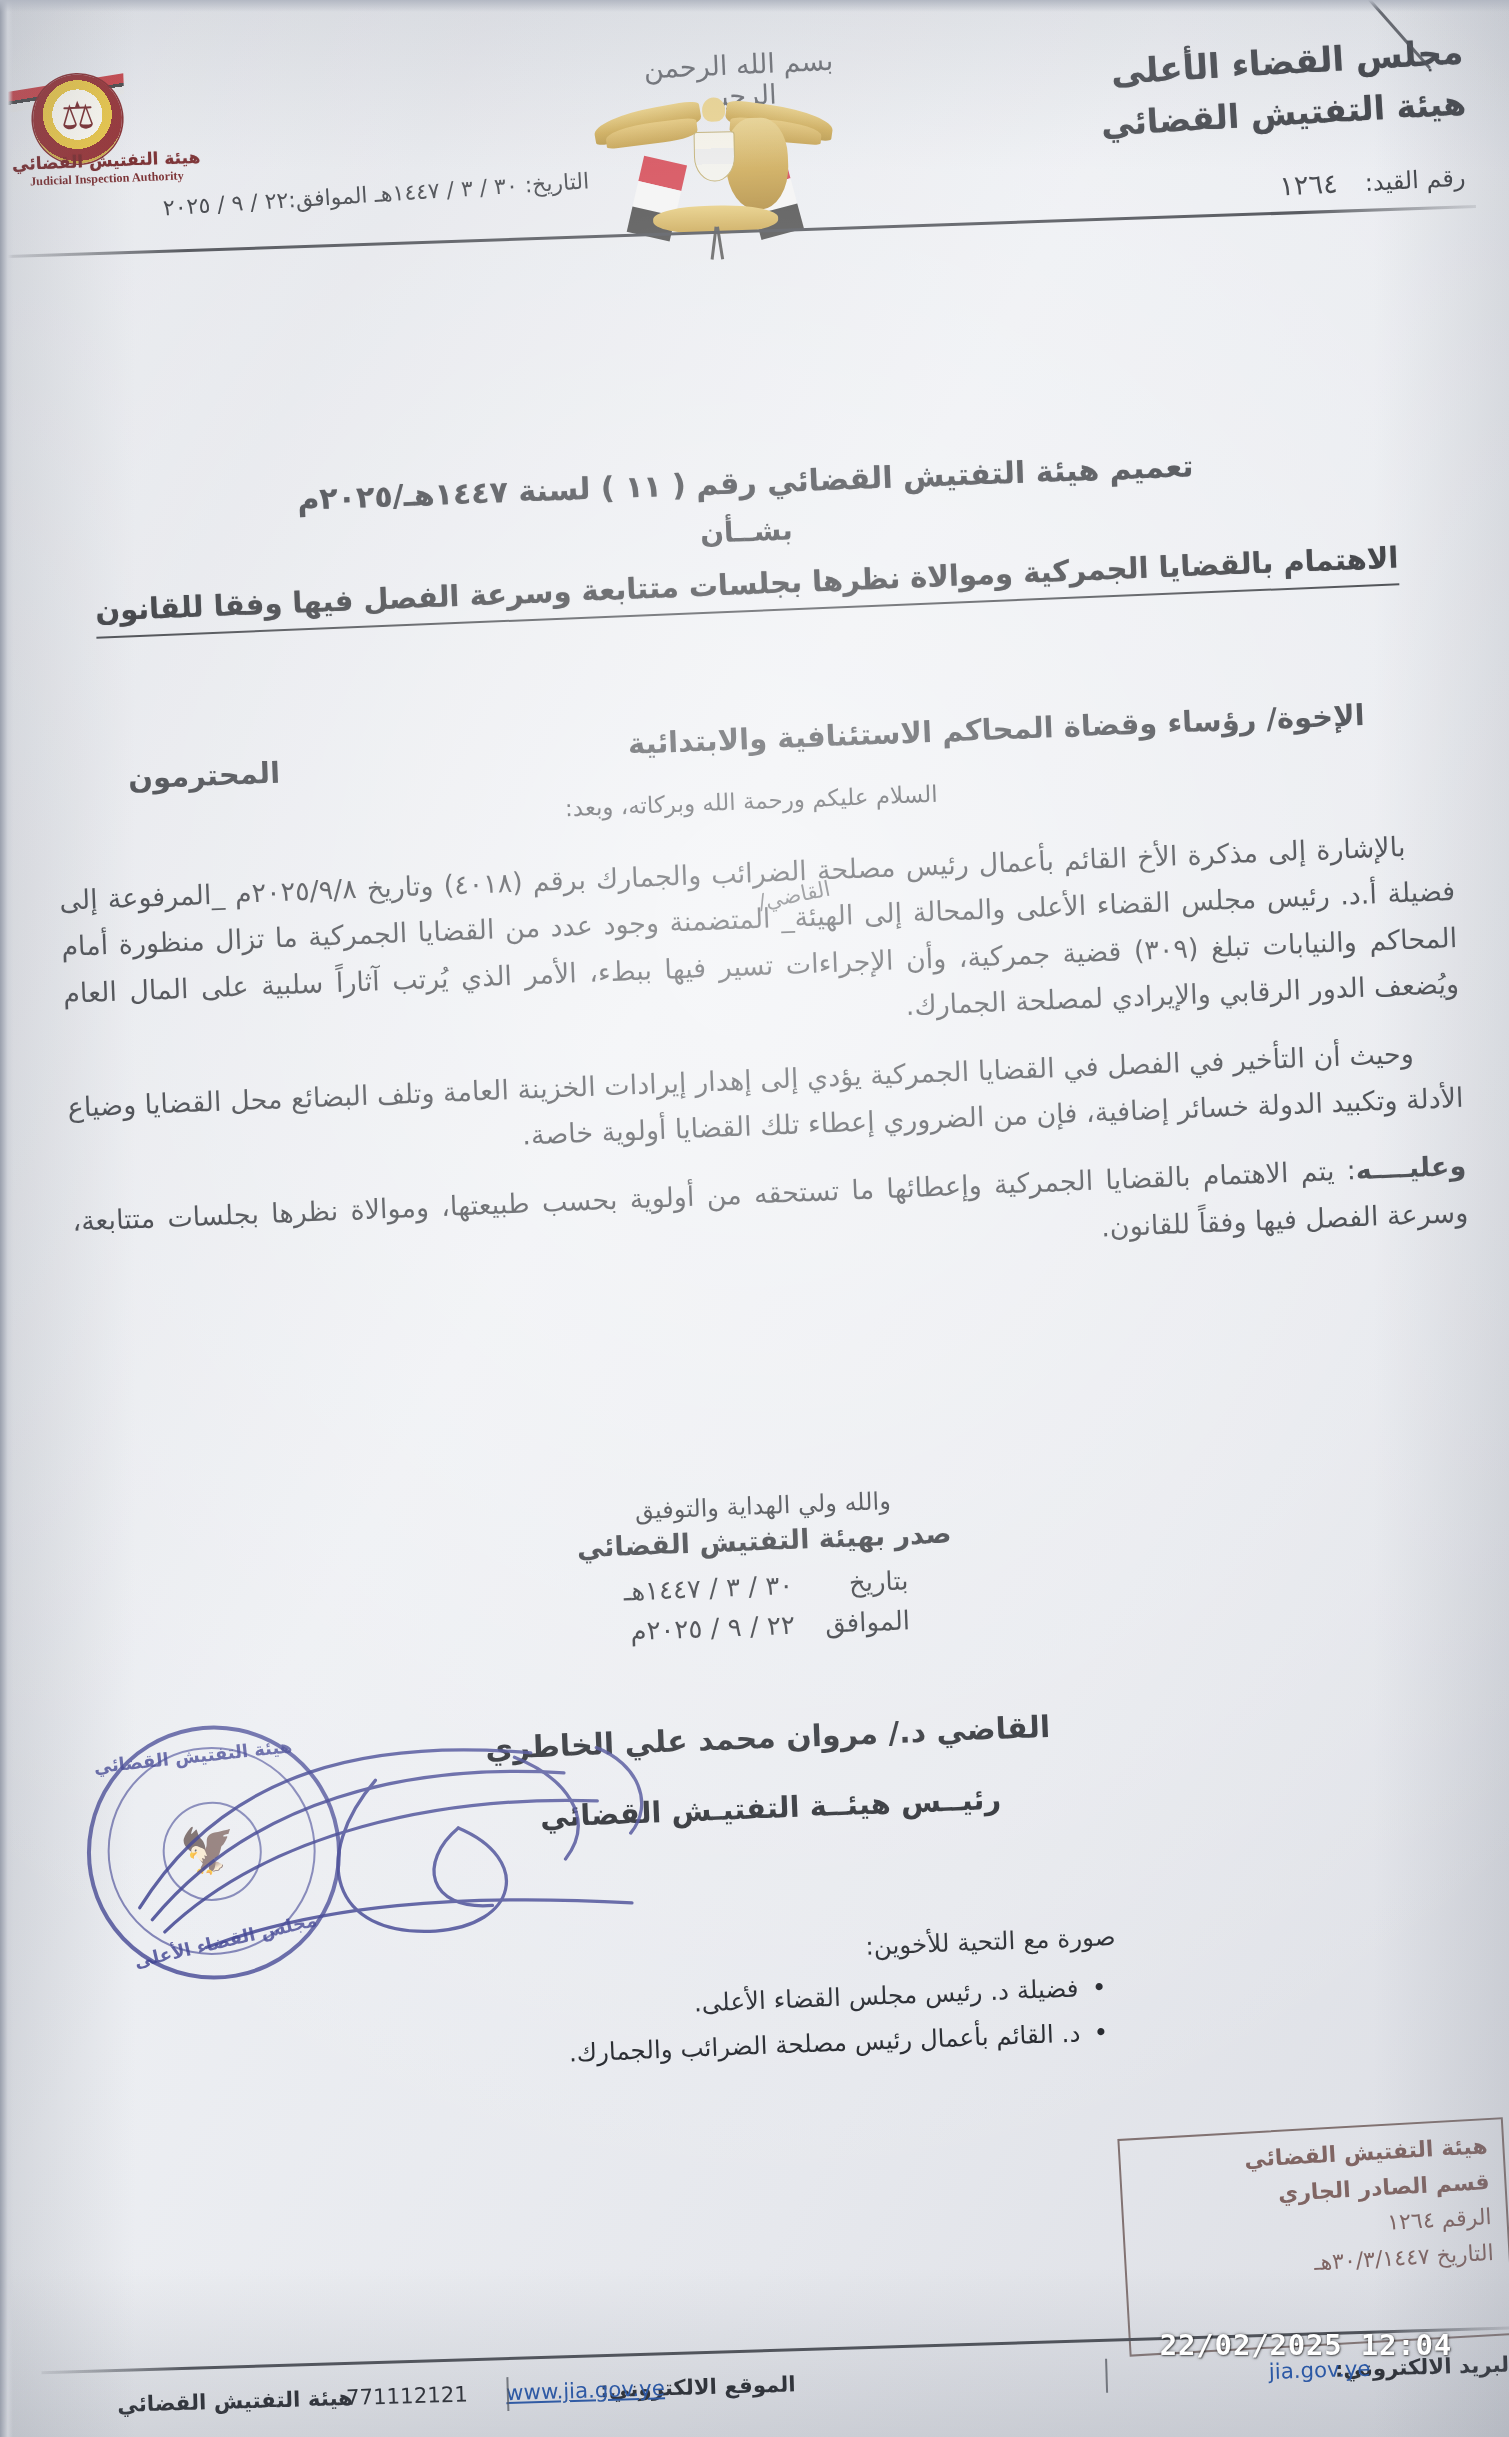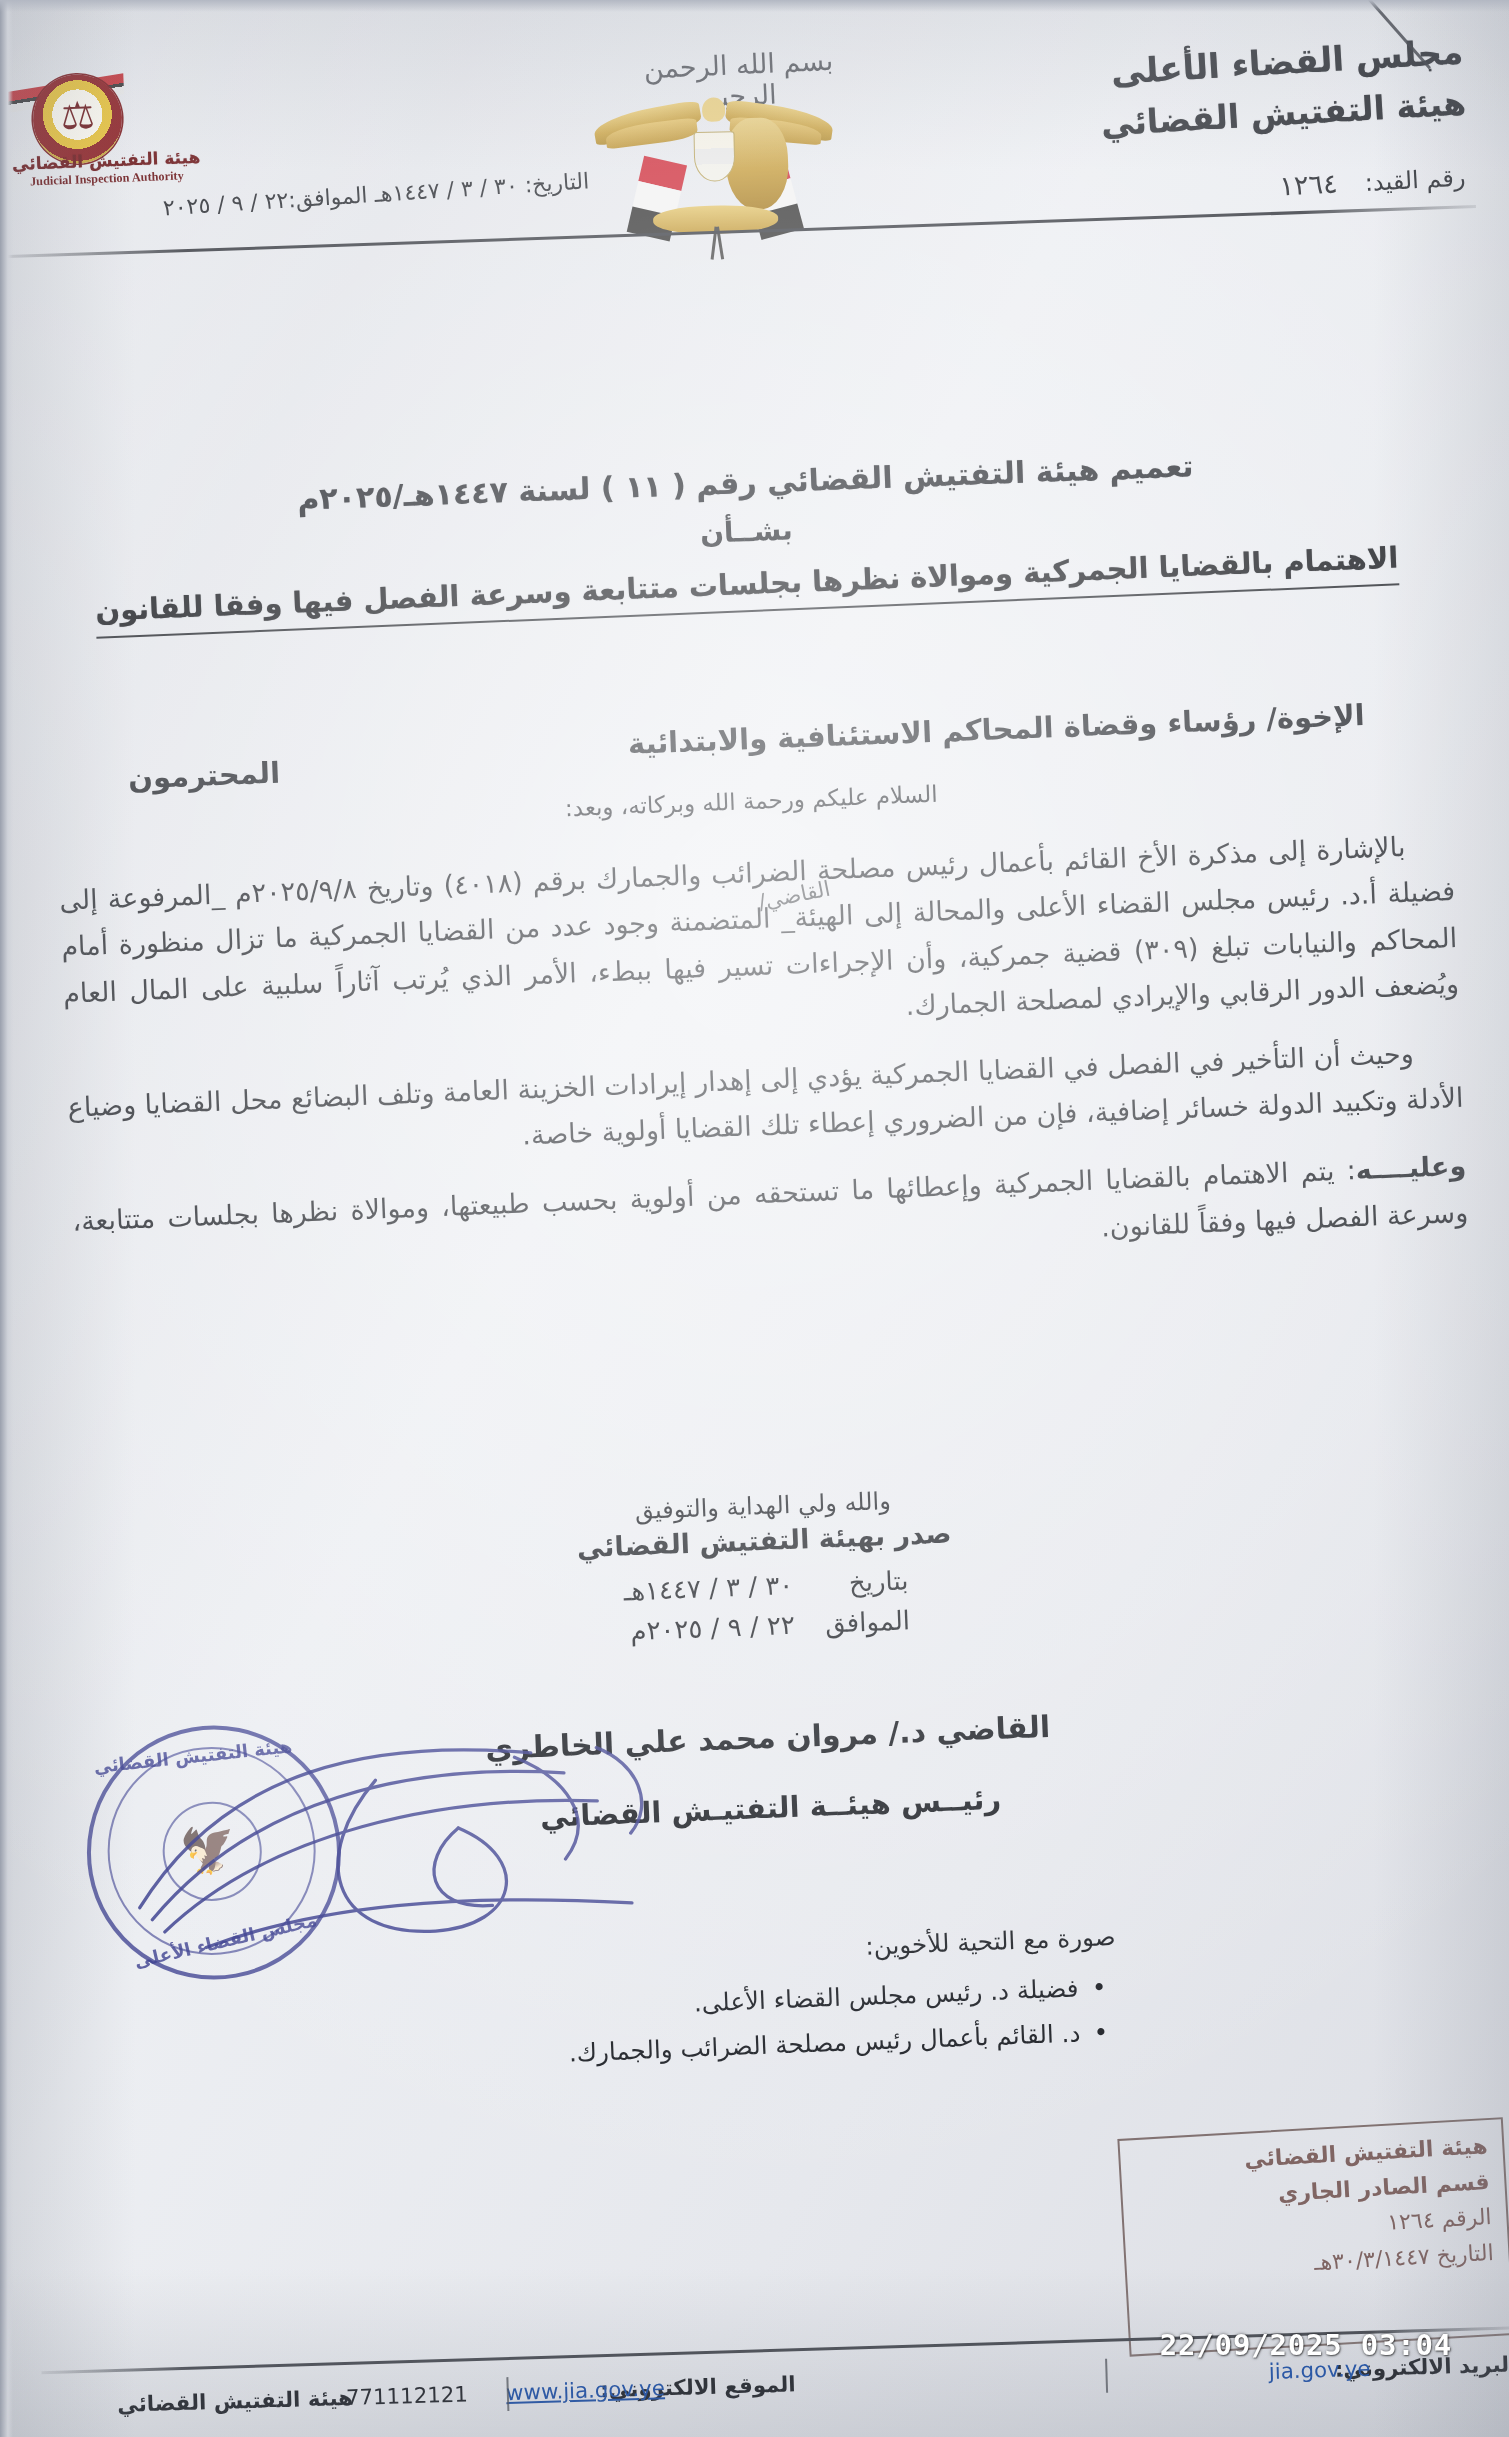--- a/index.html
+++ b/index.html
@@ -481,16 +481,16 @@
       <div class="seg f-phone">771112121</div>
       <div class="seg f-org">هيئة التفتيش القضائي</div>
     </div>
 
   </div>
 
   <div class="vignette"></div>
   <div class="edge-left"></div>
   <div class="edge-top"></div>
 
-  <div class="timestamp">22/09/2025 03:04</div>
+  <div class="timestamp">22/02/2025 12:04</div>
 
 </div>
 
 
 </body></html>

